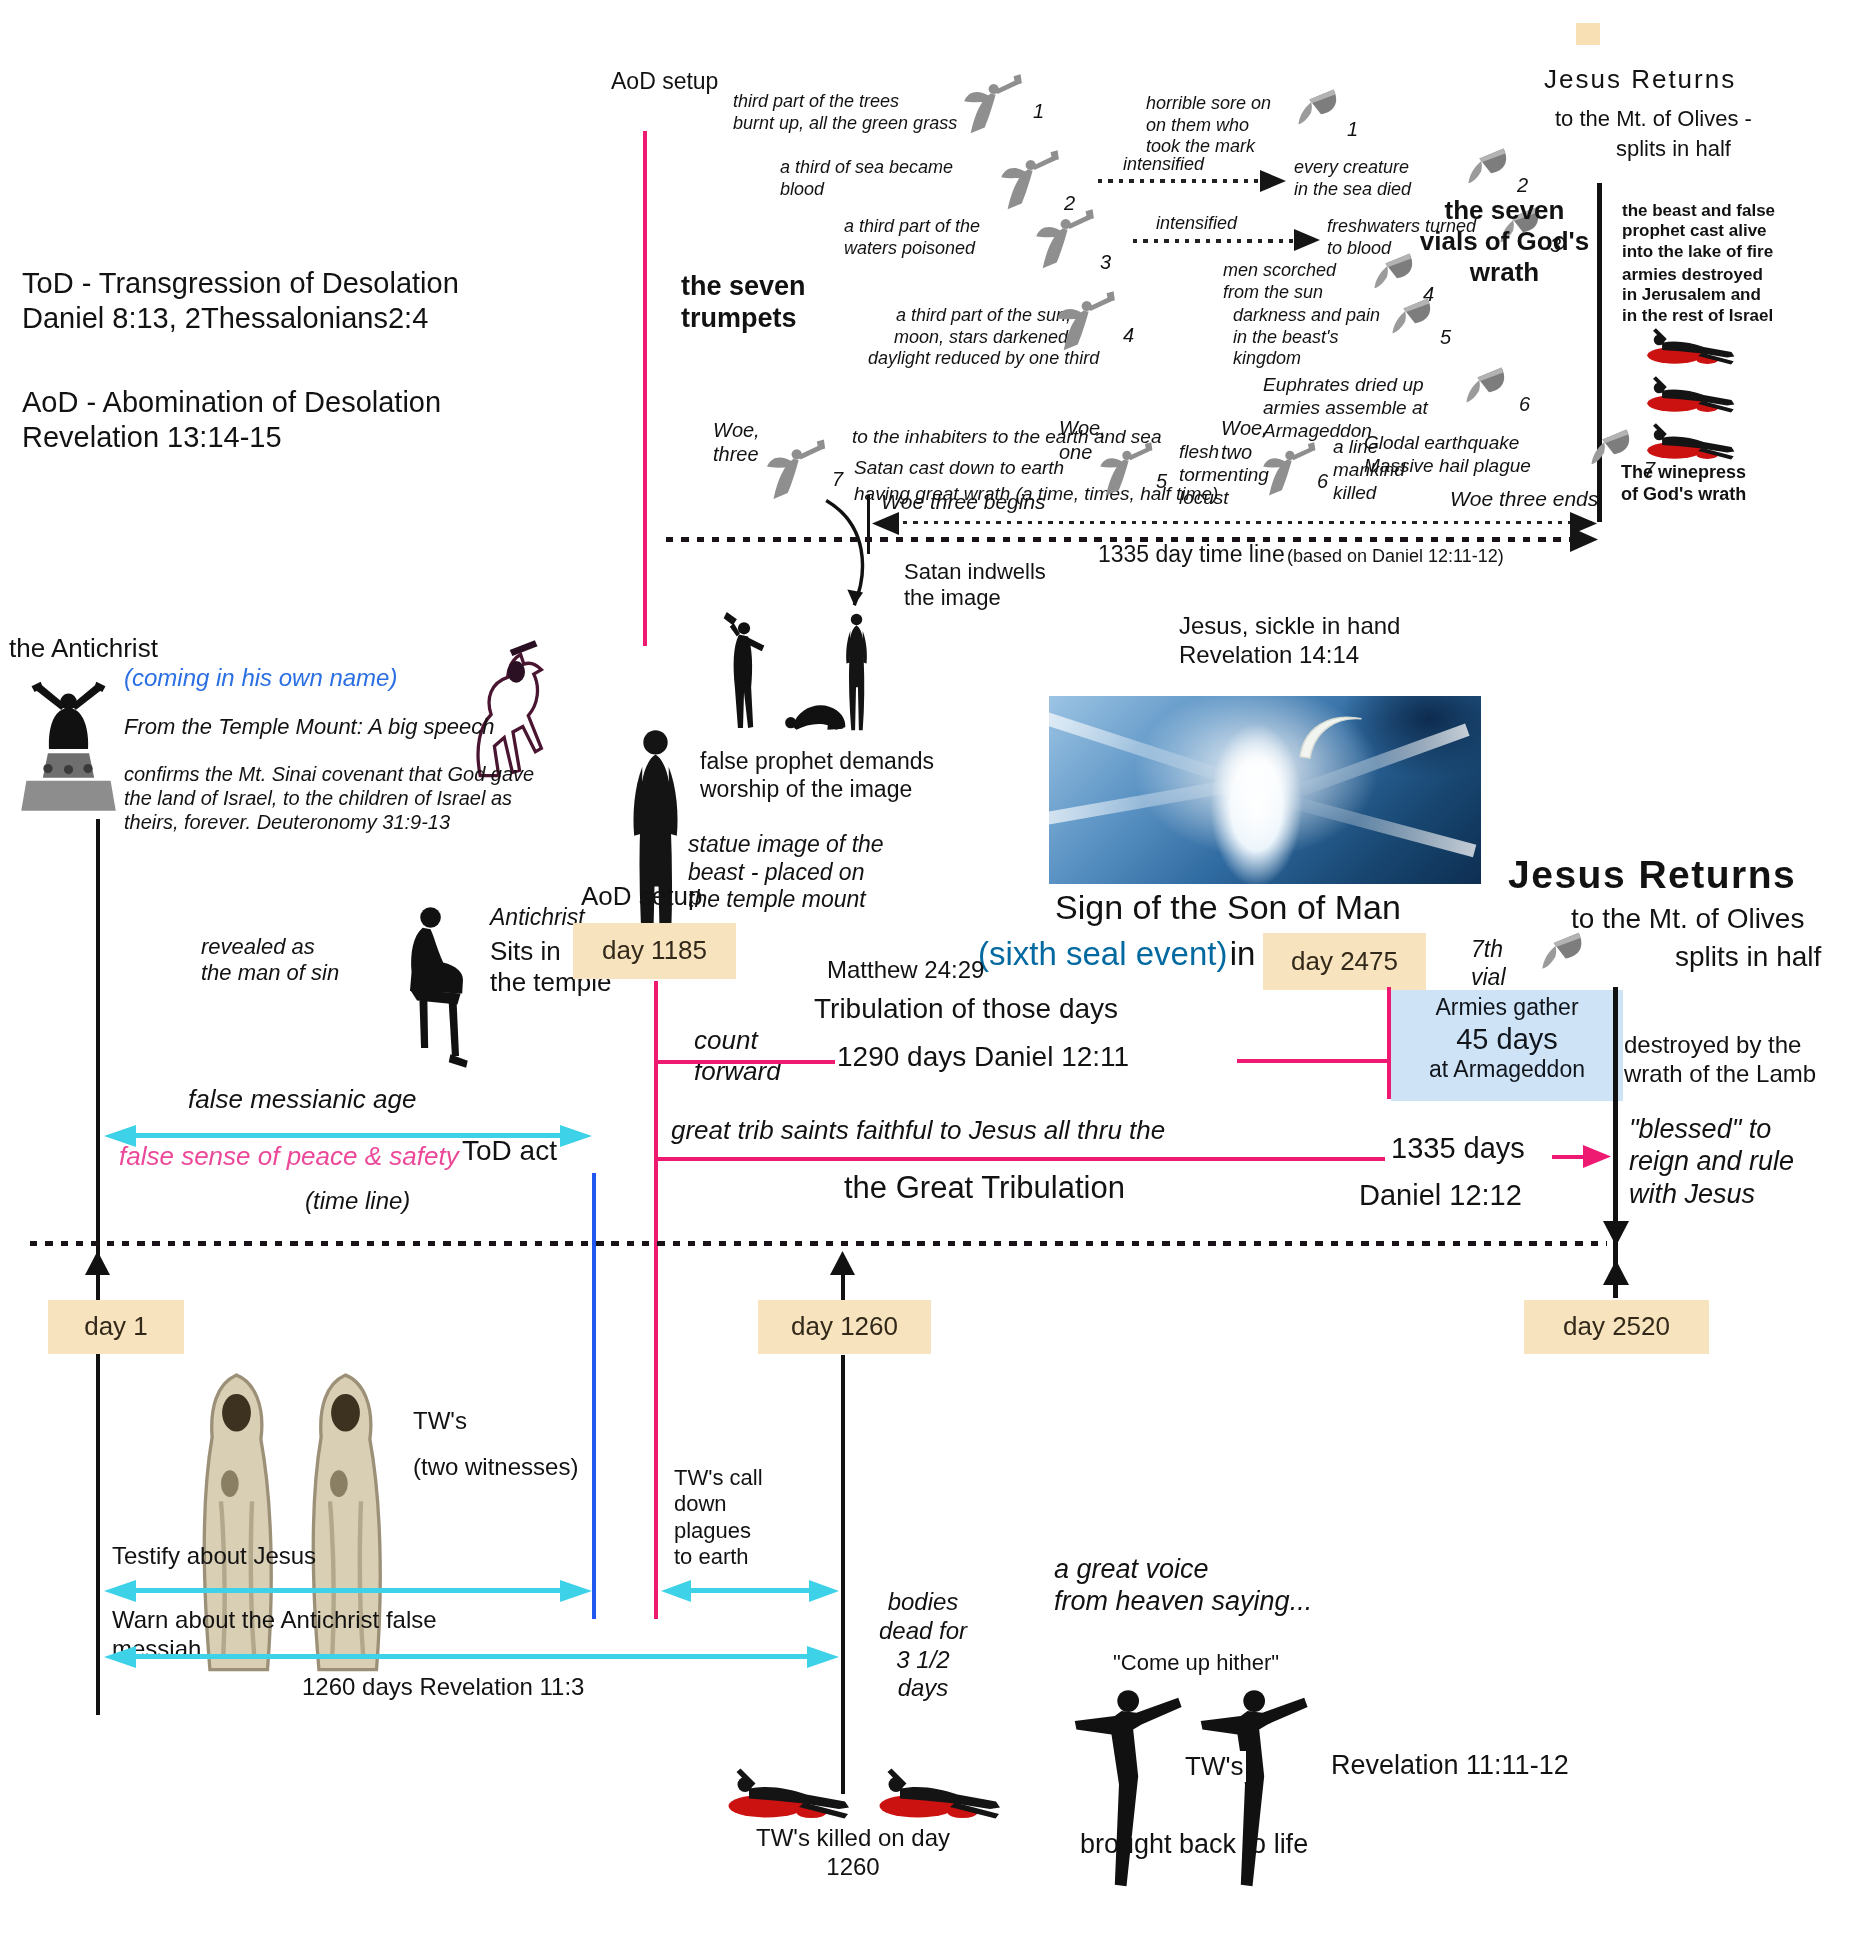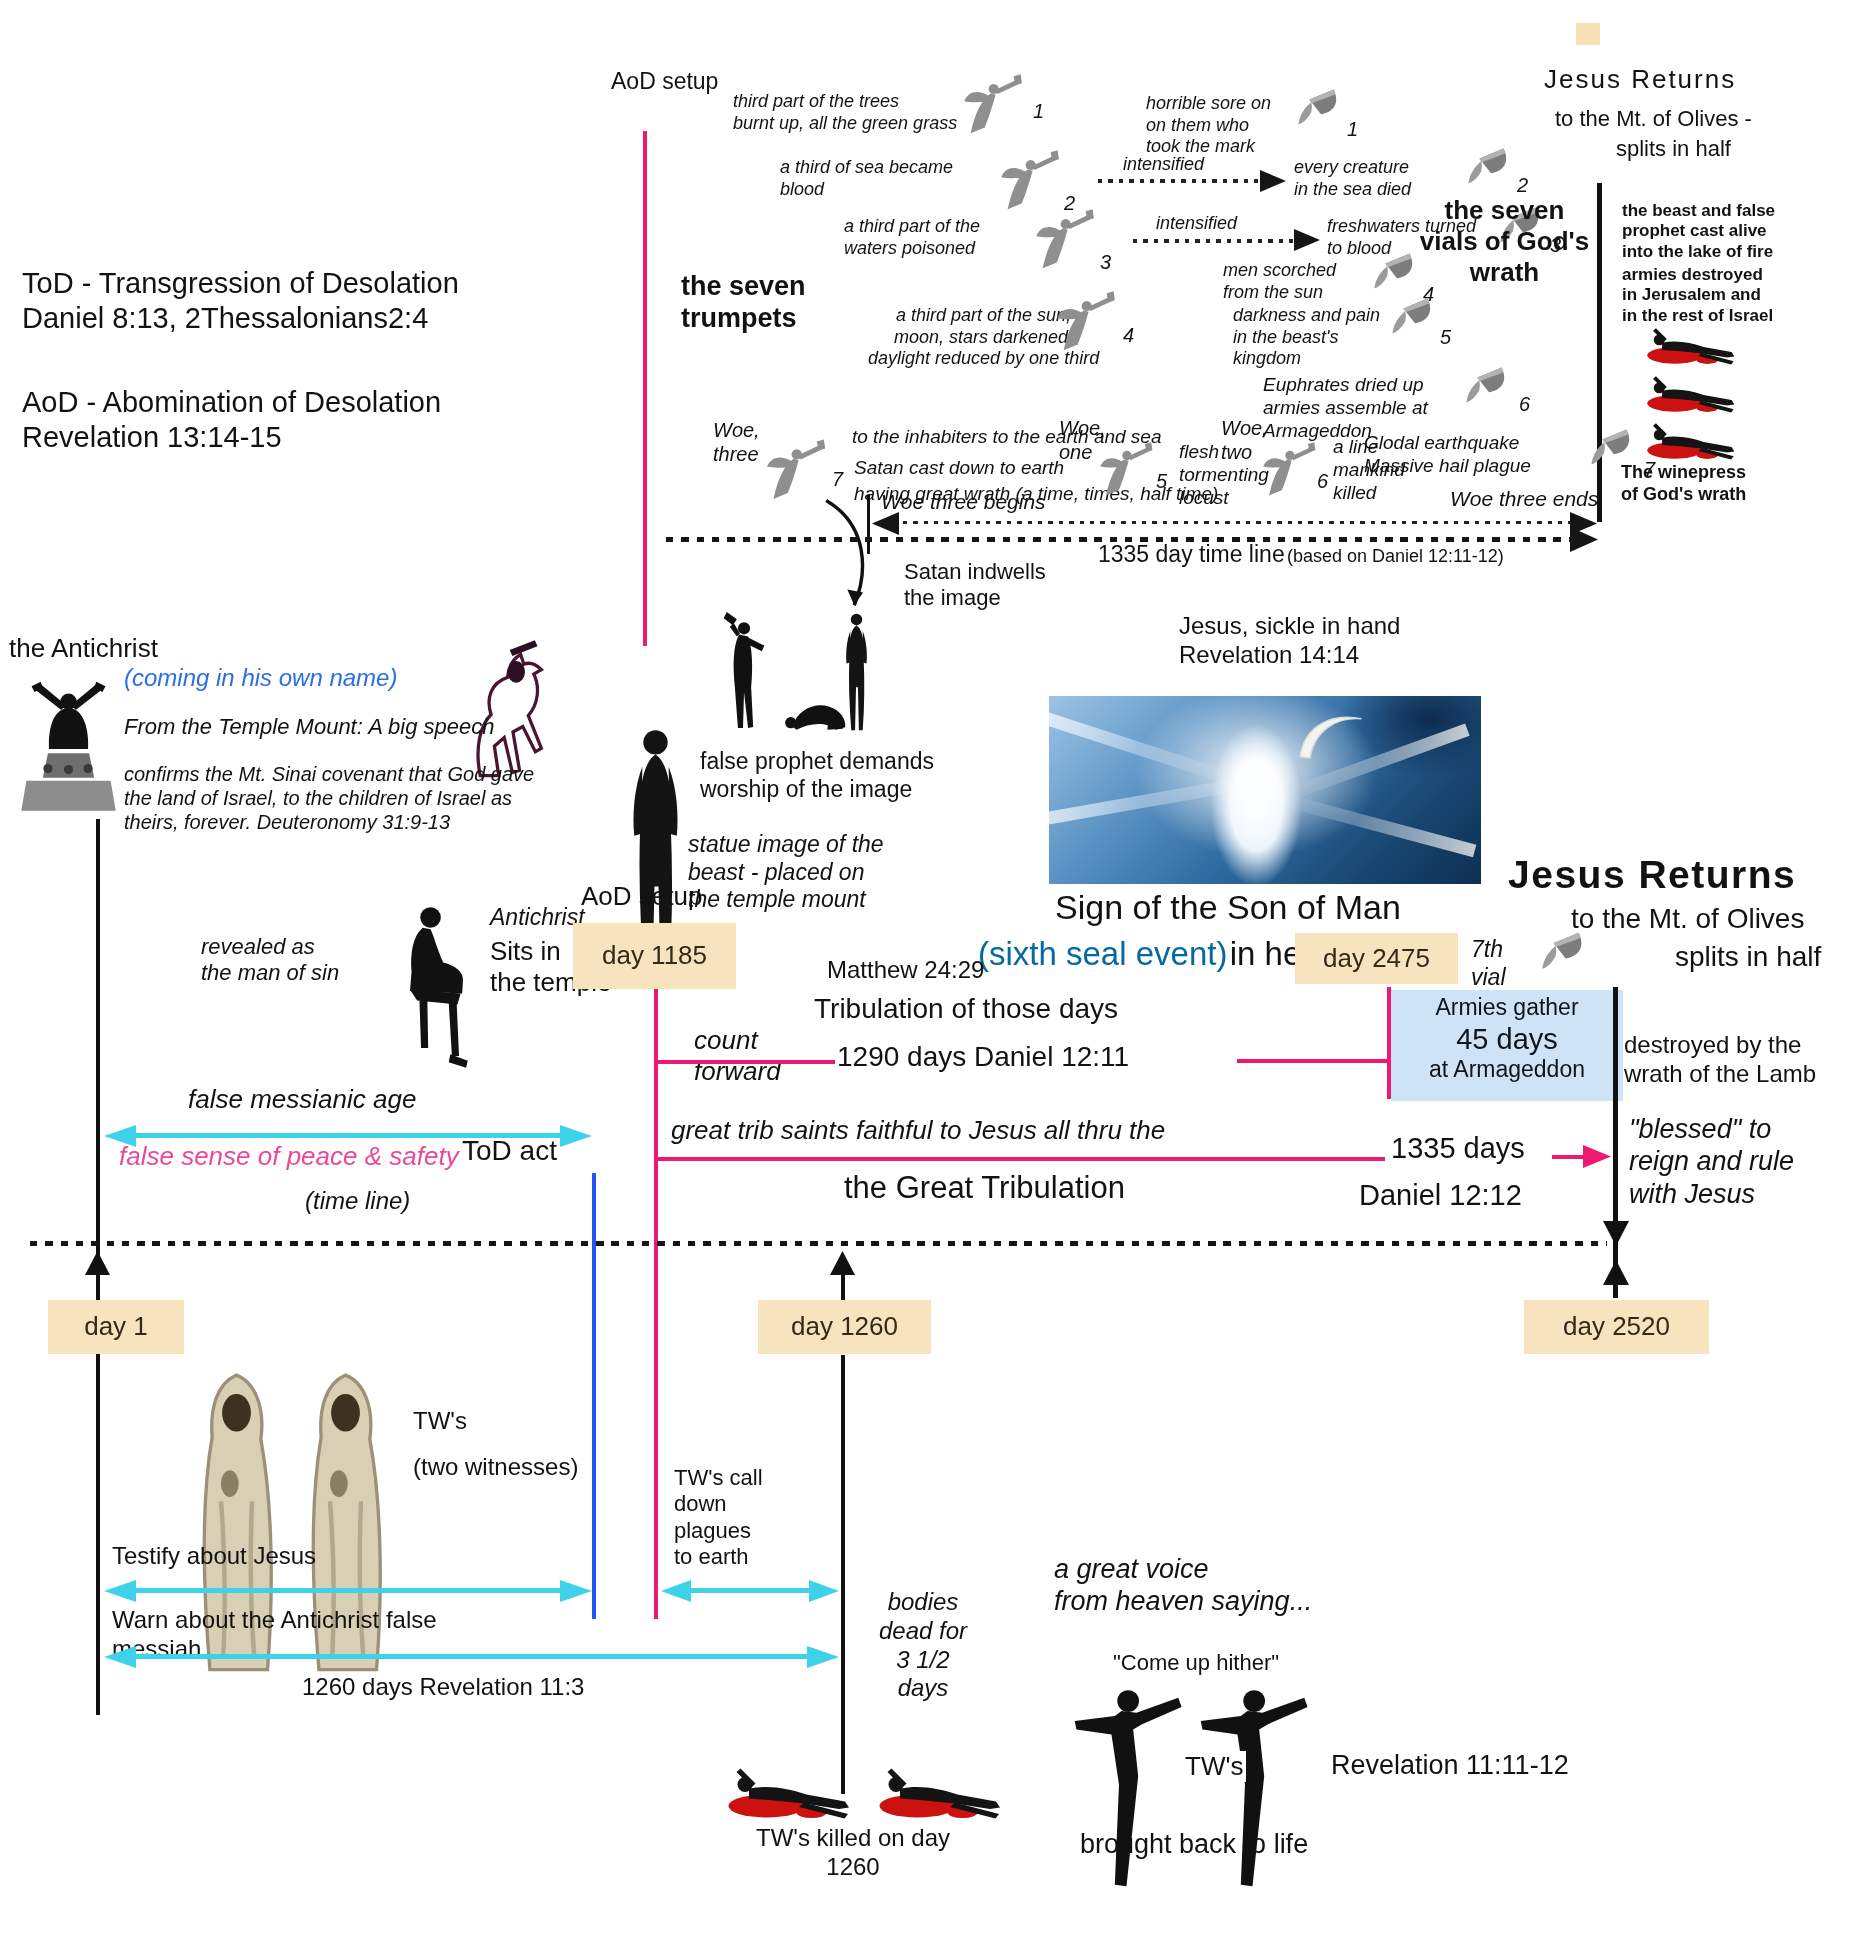--- a/index.html
+++ b/index.html
@@ -358,35 +358,35 @@
 <div class="abs pre s44 it" style="left:201px;top:934px">revealed as
 the man of sin</div>
 <svg class="abs" style="left:372px;top:904px" width="106" height="182" viewBox="0 0 215 370">
       <use href="#sym-sitting"></use>
     </svg>
 <div class="abs s46 it" style="left:490px;top:904px">Antichrist</div>
 <div class="abs pre s50 s52" style="left:490px;top:936px">Sits in
 the temple</div>
 <div class="abs s56" style="left:462px;top:1134px">ToD act</div>
 <div class="abs s52" style="left:581px;top:881px">AoD setup</div>
-<div class="abs tanbox s52" style="left:573px;top:923px;width:163px;height:66px">
+<div class="abs tanbox s52" style="left:573px;top:923px;width:163px;height:56px">
       <span>day 1185</span>
     </div>
 
 <div class="abs pre s52 it" style="left:694px;top:1025px">count
 forward</div>
 <div class="abs" style="left:658px;top:1060px;width:177px;height:3.5px;background:#ee1a72"></div>
 
 <div class="abs s48" style="left:827px;top:956px">Matthew 24:29</div>
 <div class="abs s64" style="left:814px;top:991px">Tribulation of those days</div>
 <div class="abs s64" style="left:837px;top:1039px">1290 days Daniel 12:11</div>
 <div class="abs" style="left:1237px;top:1059px;width:261px;height:4px;background:#ee1a72"></div>
 <div class="tri tri-r" style="left:1494px;top:1049px;width:30px;height:24px;background:#ee1a72"></div>
 
-<div class="abs tanbox s52" style="left:1295px;top:933px;width:163px;height:51px">
+<div class="abs tanbox s52" style="left:1263px;top:933px;width:163px;height:57px">
       <span>day 2475</span>
     </div>
 <div class="abs pre s46 it" style="left:1471px;top:936px">7th
 vial</div>
 <svg class="abs" style="left:1527px;top:926px" width="67" height="57" viewBox="0 0 135 116">
       <use href="#sym-vial"></use>
     </svg>
 
 <div class="abs" style="left:1387px;top:987px;width:3.5px;height:112px;background:#ee1a72"></div>
 <div class="abs bluebox" style="left:1391px;top:990px;width:232px;height:107px;padding-top:4px">

